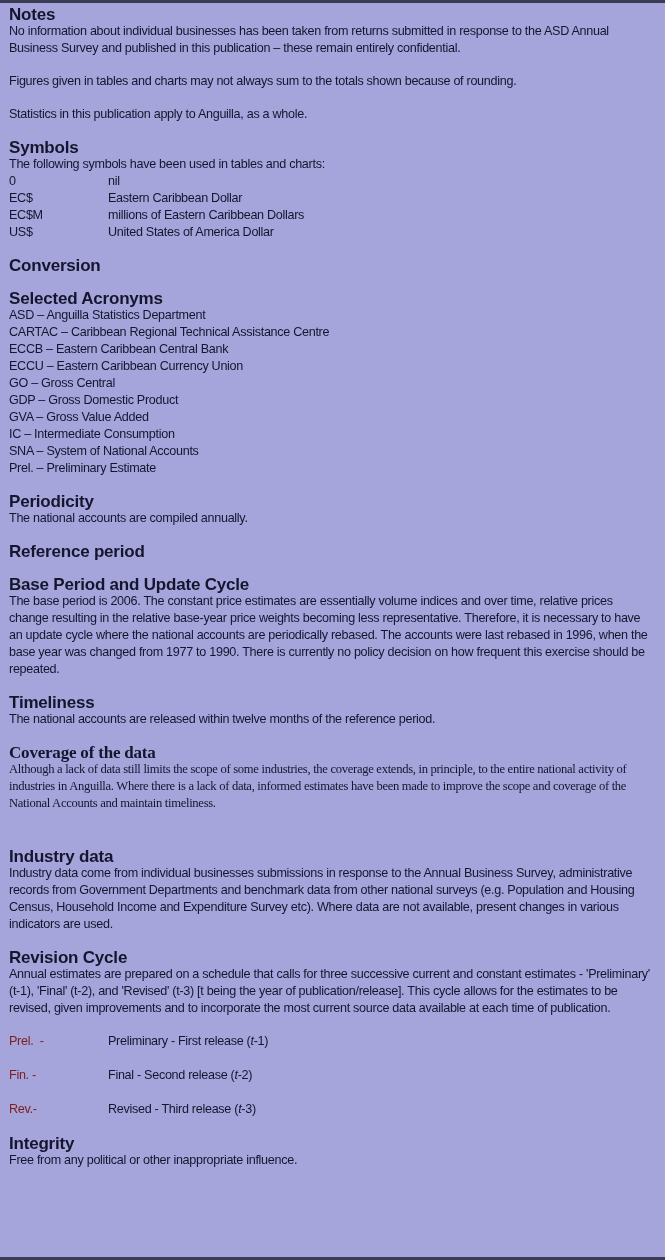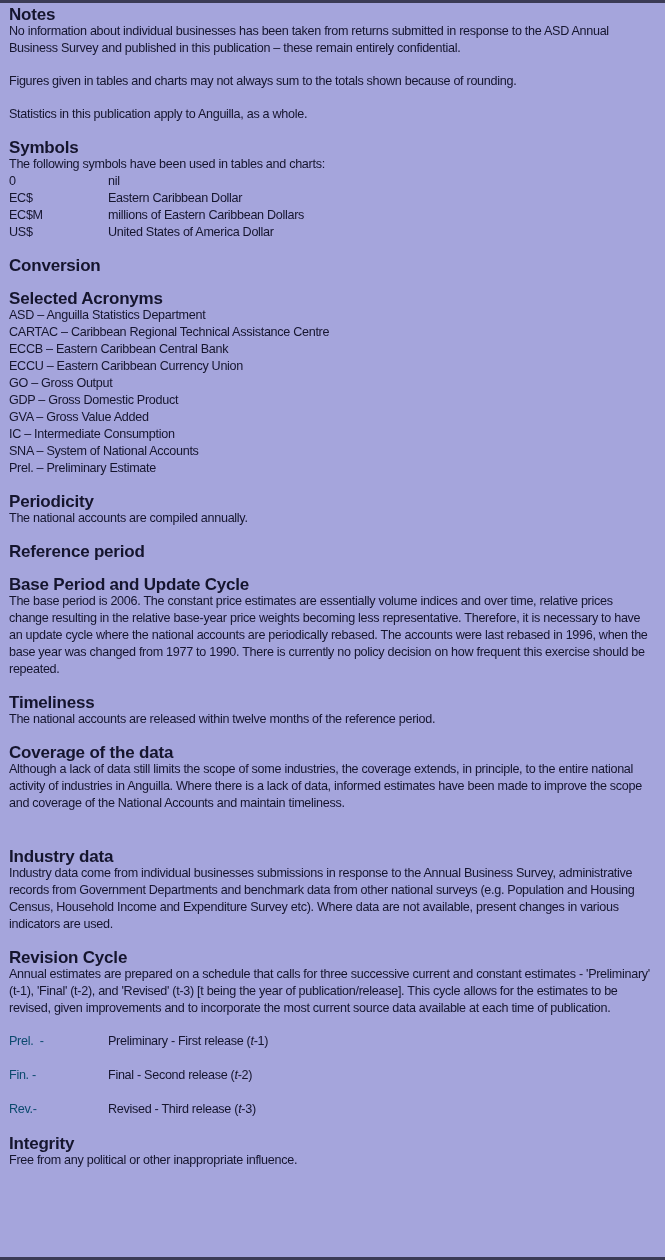--- a/index.html
+++ b/index.html
@@ -28,32 +28,32 @@
   .content {
     padding: 6px 12px 8px 9px;
   }
   .heading {
     font-weight: bold;
     font-size: 17px;
     letter-spacing: -0.2px;
   }
   .para { margin-bottom: 16px; }
   .section { margin-bottom: 16px; }
-  .section-wide-gap { margin-bottom: 36px; }
+  .section-wide-gap { margin-bottom: 36px; font-family: Liberation Serif, serif; }
   .sym-row, .rel-row { display: flex; }
   .sym-col1 {
     width: 99px;
     flex: 0 0 99px;
     white-space: pre;
   }
   .rel-col1 {
     width: 99px;
     flex: 0 0 99px;
     white-space: pre;
-    color: #0c4a6e;
+    color: #7f1d1d;
   }
   .rel-row { margin-bottom: 17px; }
   .rel-list { margin-top: 16px; margin-bottom: 5px; }
   .t-it { font-style: italic; }
   .acro-line, .sym-row { min-height: 17px; }
 </style>
 </head>
 <body>
 
 <div class="edge edge-top"></div>
@@ -91,21 +91,21 @@
   <div class="section">
     <div class="heading">Conversion</div>
   </div>
 
   <div class="section">
     <div class="heading">Selected Acronyms</div>
     <div class="acro-line">ASD – Anguilla Statistics Department</div>
     <div class="acro-line">CARTAC – Caribbean Regional Technical Assistance Centre</div>
     <div class="acro-line">ECCB – Eastern Caribbean Central Bank</div>
     <div class="acro-line">ECCU – Eastern Caribbean Currency Union</div>
-    <div class="acro-line">GO – Gross Output</div>
+    <div class="acro-line">GO – Gross Central</div>
     <div class="acro-line">GDP – Gross Domestic Product</div>
     <div class="acro-line">GVA – Gross Value Added</div>
     <div class="acro-line">IC – Intermediate Consumption</div>
     <div class="acro-line">SNA – System of National Accounts</div>
     <div class="acro-line">Prel. – Preliminary Estimate</div>
   </div>
 
   <div class="section">
     <div class="heading">Periodicity</div>
     <div>The national accounts are compiled annually.</div>

